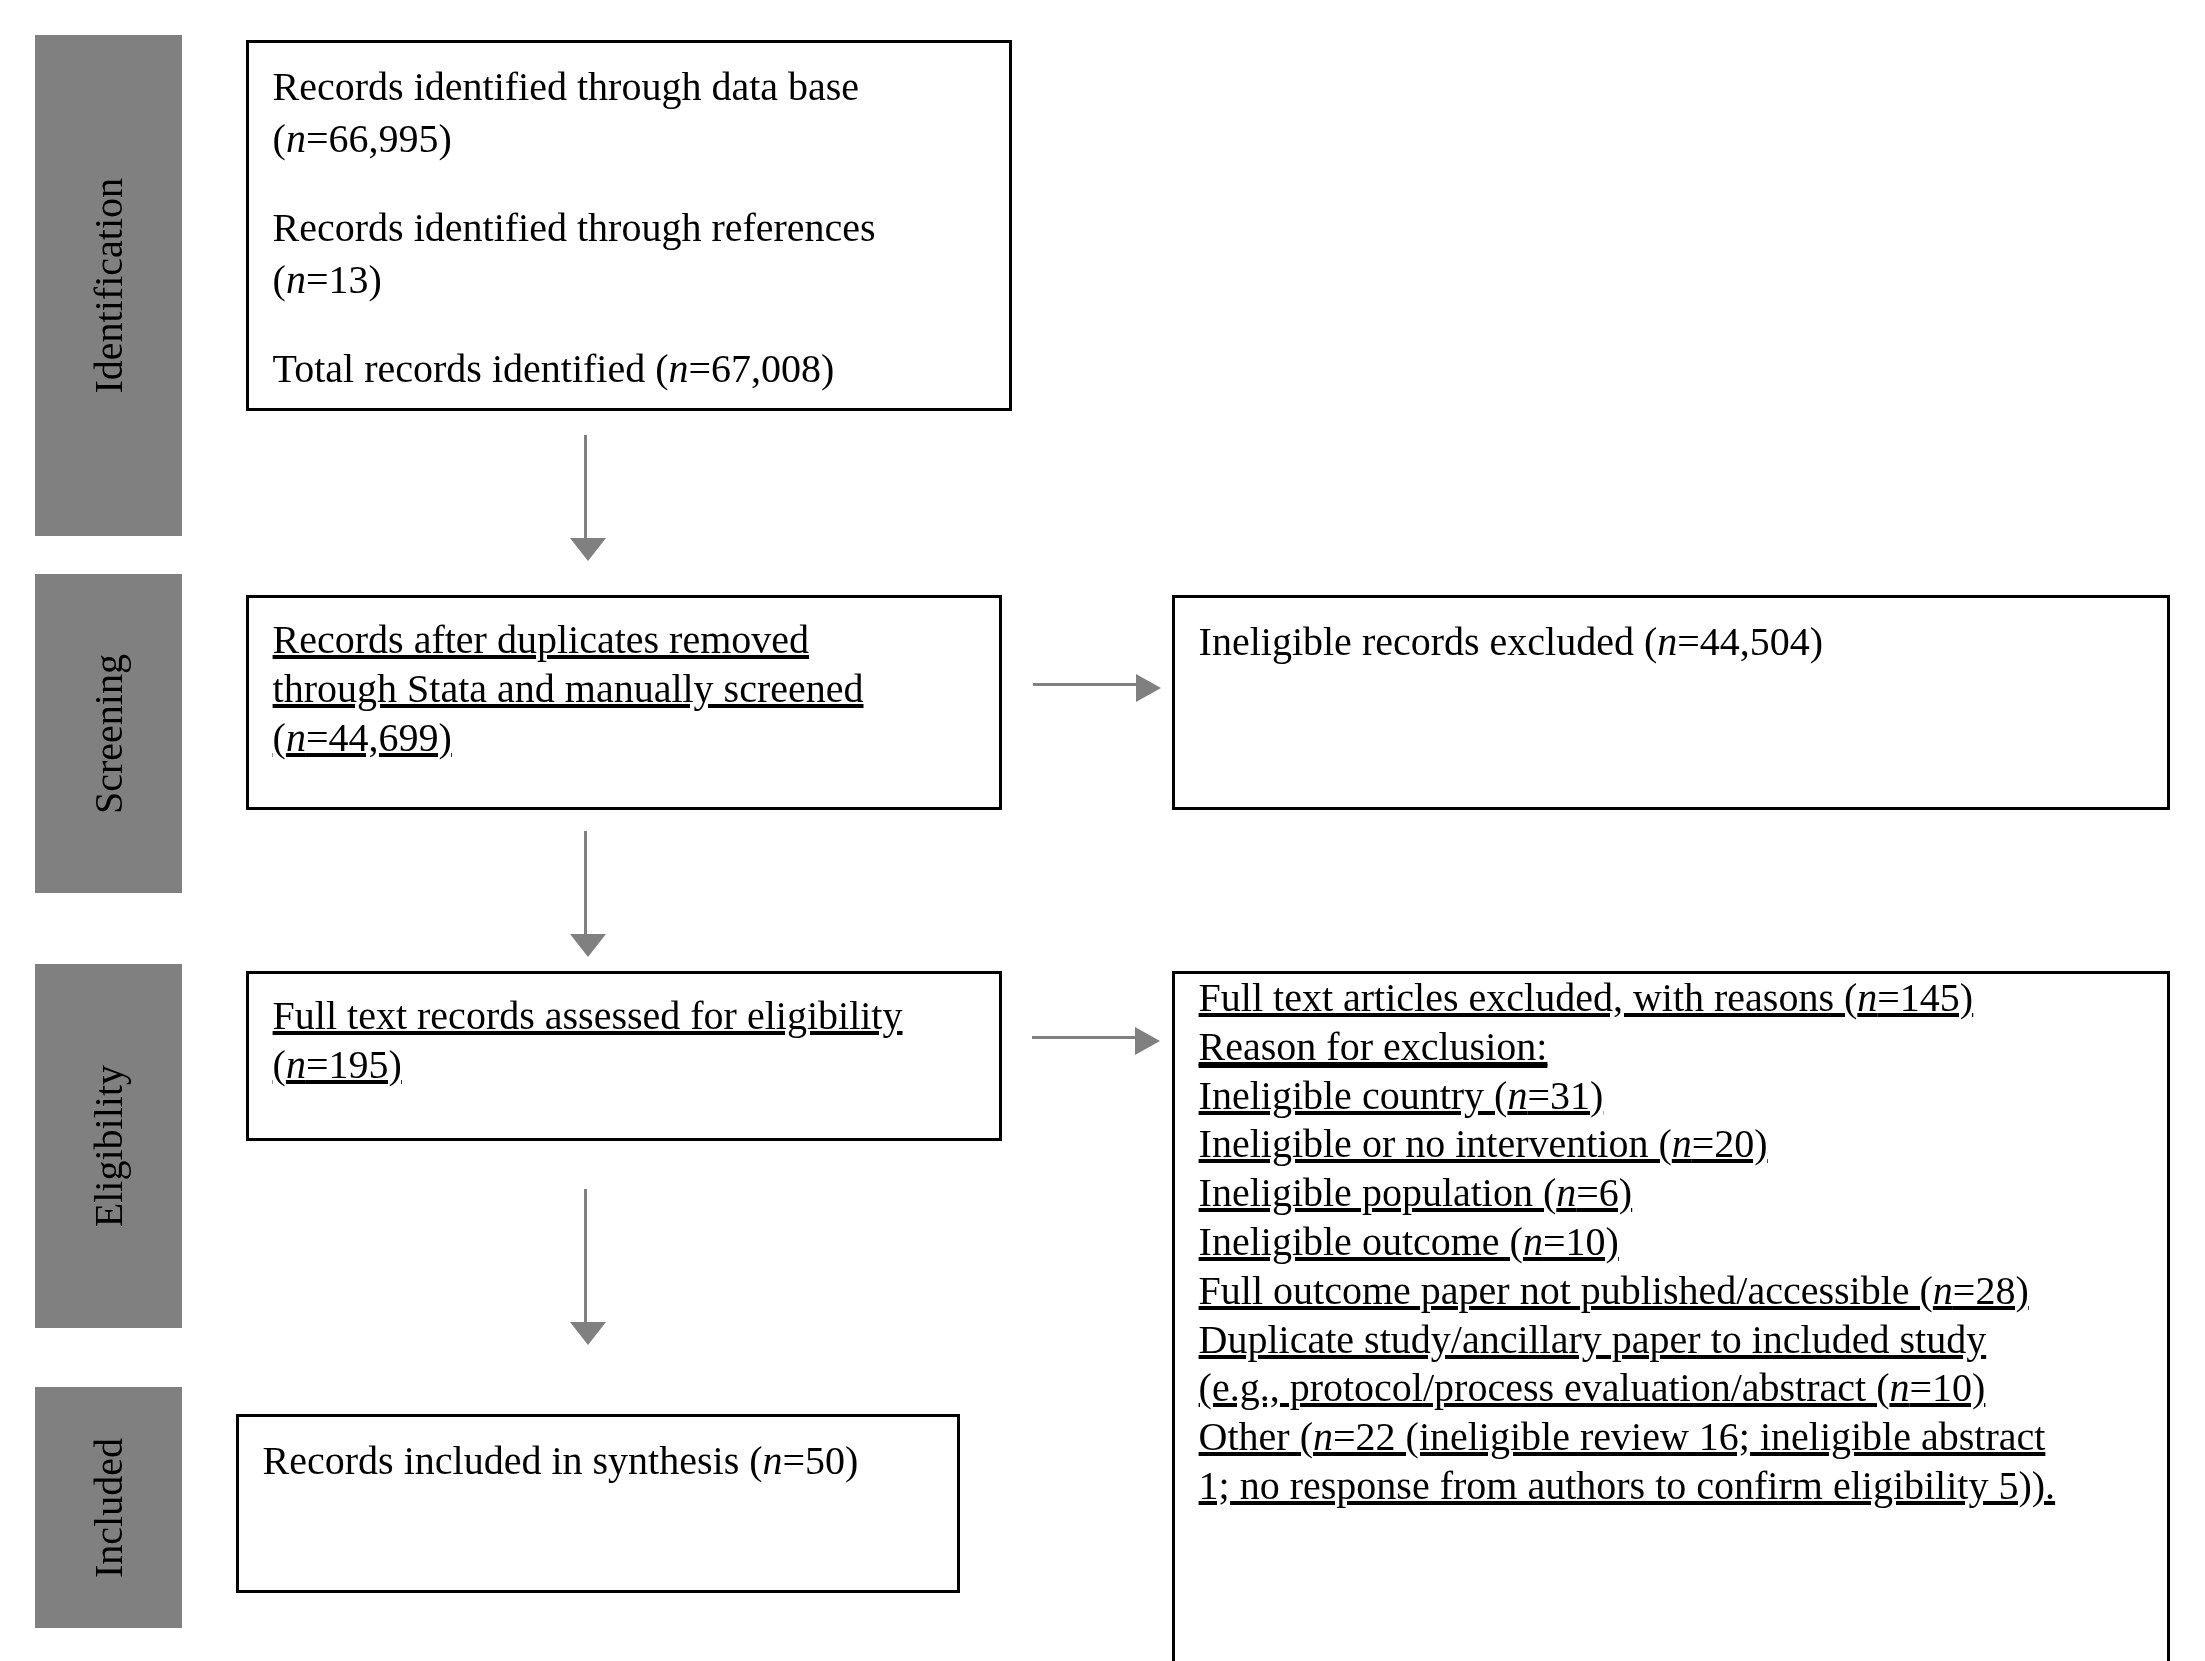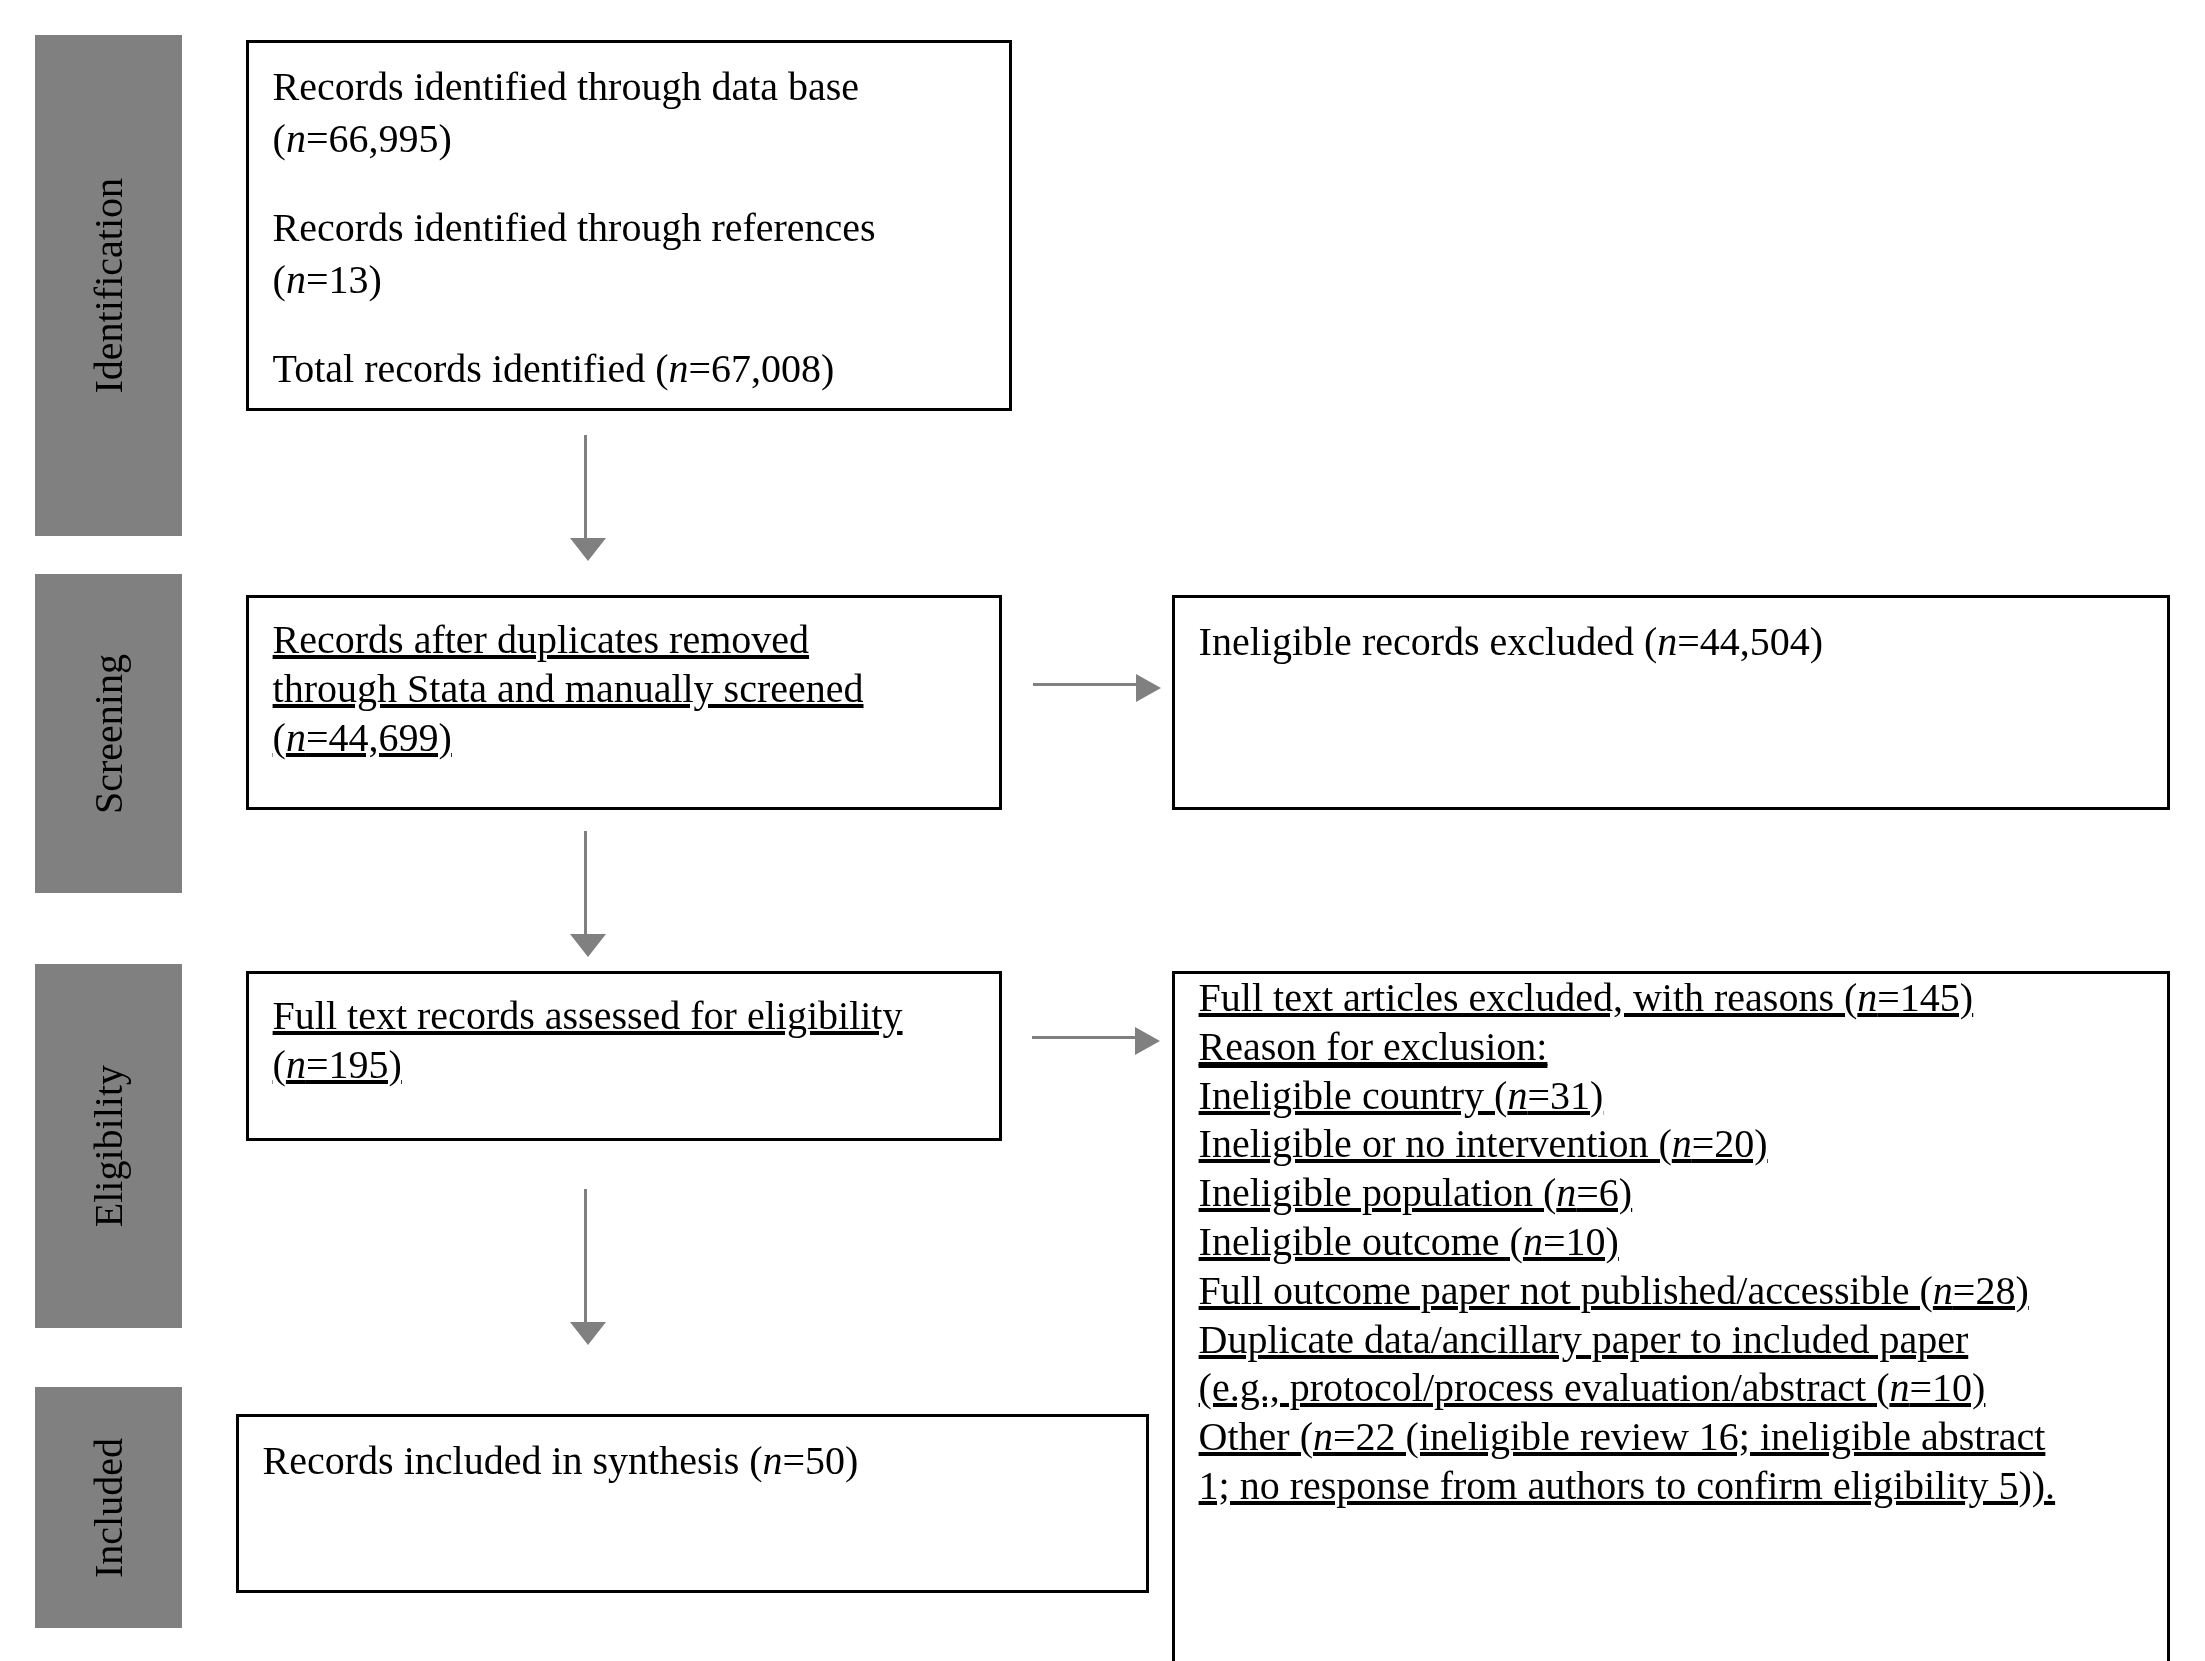--- a/index.html
+++ b/index.html
@@ -173,31 +173,31 @@
     </p>
     <p class="tight">
       <span class="u">Reason for exclusion:</span>
     </p>
     <p class="tight">Ineligible country (<i>n</i>=31)</p>
     <p class="tight">Ineligible or no intervention (<i>n</i>=20)</p>
     <p class="tight">Ineligible population (<i>n</i>=6)</p>
     <p class="tight">Ineligible outcome (<i>n</i>=10)</p>
     <p class="tight">Full outcome paper not published/accessible (<i>n</i>=28)</p>
     <p class="tight">
-      <span>Duplicate data/ancillary paper to included paper</span>
+      <span>Duplicate study/ancillary paper to included study</span>
     </p>
     <p class="tight">(e.g., protocol/process evaluation/abstract (<i>n</i>=10)</p>
     <p class="tight">Other (<i>n</i>=22 (ineligible review 16; ineligible abstract</p>
     <p class="tight">
       <span>1; no response from authors to confirm eligibility 5)).</span>
     </p>
   </div>
 
   <div class="arrow-v" style="left:584px; top:1189px; height:135px;"></div>
 
-  <div class="box" style="left:236px; top:1414px; width:913px; height:179px;">
+  <div class="box" style="left:236px; top:1414px; width:724px; height:179px;">
     <p>
       Records included in synthesis (<i>n</i>=50)
     </p>
   </div>
 
 </div>
 
 
 </body></html>

